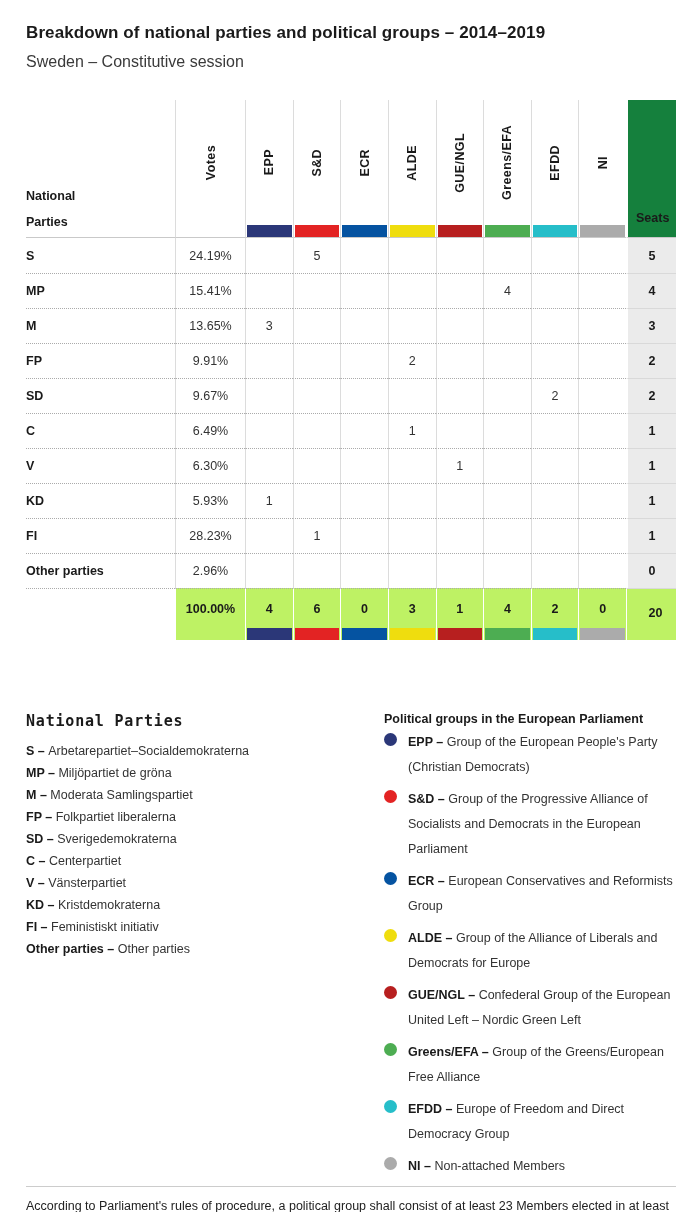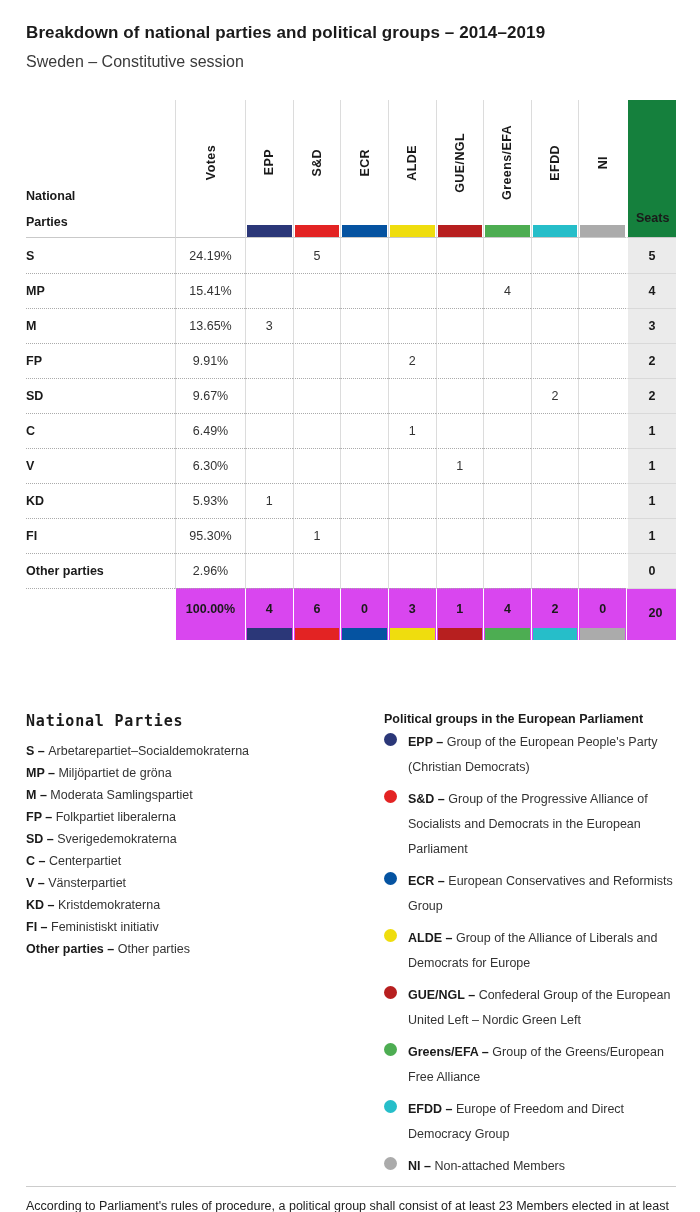--- a/index.html
+++ b/index.html
@@ -28,21 +28,21 @@
   .corner{ justify-content:flex-start; align-items:flex-end; font-weight:700; color:#1a1a1a; }
   .corner span{ display:block; max-width:74px; line-height:26px; padding-bottom:2px; }
   .vhead,.ghead{ padding-bottom:12px; }
   .vtext{ writing-mode:vertical-rl; transform:rotate(180deg); font-weight:700;
           letter-spacing:.4px; color:#1a1a1a; white-space:nowrap; font-size:12.5px; }
   .bar{ position:absolute; bottom:0; left:1px; right:1px; height:12px; }
   .shead{ background:#15803d; align-items:flex-end; justify-content:flex-start;
           font-weight:700; color:#1a1a1a; padding:0 0 12px 8px; }
   .party{ justify-content:flex-start; font-weight:700; color:#1a1a1a; }
   .seatv{ background:#ebebeb; font-weight:700; color:#1a1a1a; }
-  .trow{ background:#d946ef; font-weight:700; color:#1a1a1a; padding-bottom:12px;
+  .trow{ background:#bef264; font-weight:700; color:#1a1a1a; padding-bottom:12px;
          border-left:1px solid #fff; }
   .tempty{ background:#fff; border-left:none; }
   .tseats{ padding-bottom:4px;padding-left:8px; }
 
   
   .legend{ display:flex; margin-top:72px; width:650px; }
   .legend-left{ width:358px; flex:none; }
   .legend-right{ flex:1; }
   .pl-title{ font-family:"DejaVu Sans Mono", monospace; font-weight:700; font-size:15px;
              letter-spacing:.8px; color:#1a1a1a; margin-bottom:14px; }
@@ -189,21 +189,21 @@
       <div class="cell bl dt">1</div>
       <div class="cell bl dt"></div>
       <div class="cell bl dt"></div>
       <div class="cell bl dt"></div>
       <div class="cell bl dt"></div>
       <div class="cell bl dt"></div>
       <div class="cell bl dt"></div>
       <div class="cell bl dt"></div>
       <div class="cell seatv sl st">1</div>
       <div class="cell party dt">FI</div>
-      <div class="cell bl dt">95.30%</div>
+      <div class="cell bl dt">28.23%</div>
       <div class="cell bl dt"></div>
       <div class="cell bl dt">1</div>
       <div class="cell bl dt"></div>
       <div class="cell bl dt"></div>
       <div class="cell bl dt"></div>
       <div class="cell bl dt"></div>
       <div class="cell bl dt"></div>
       <div class="cell bl dt"></div>
       <div class="cell seatv sl st">1</div>
       <div class="cell party dt">Other parties</div>

